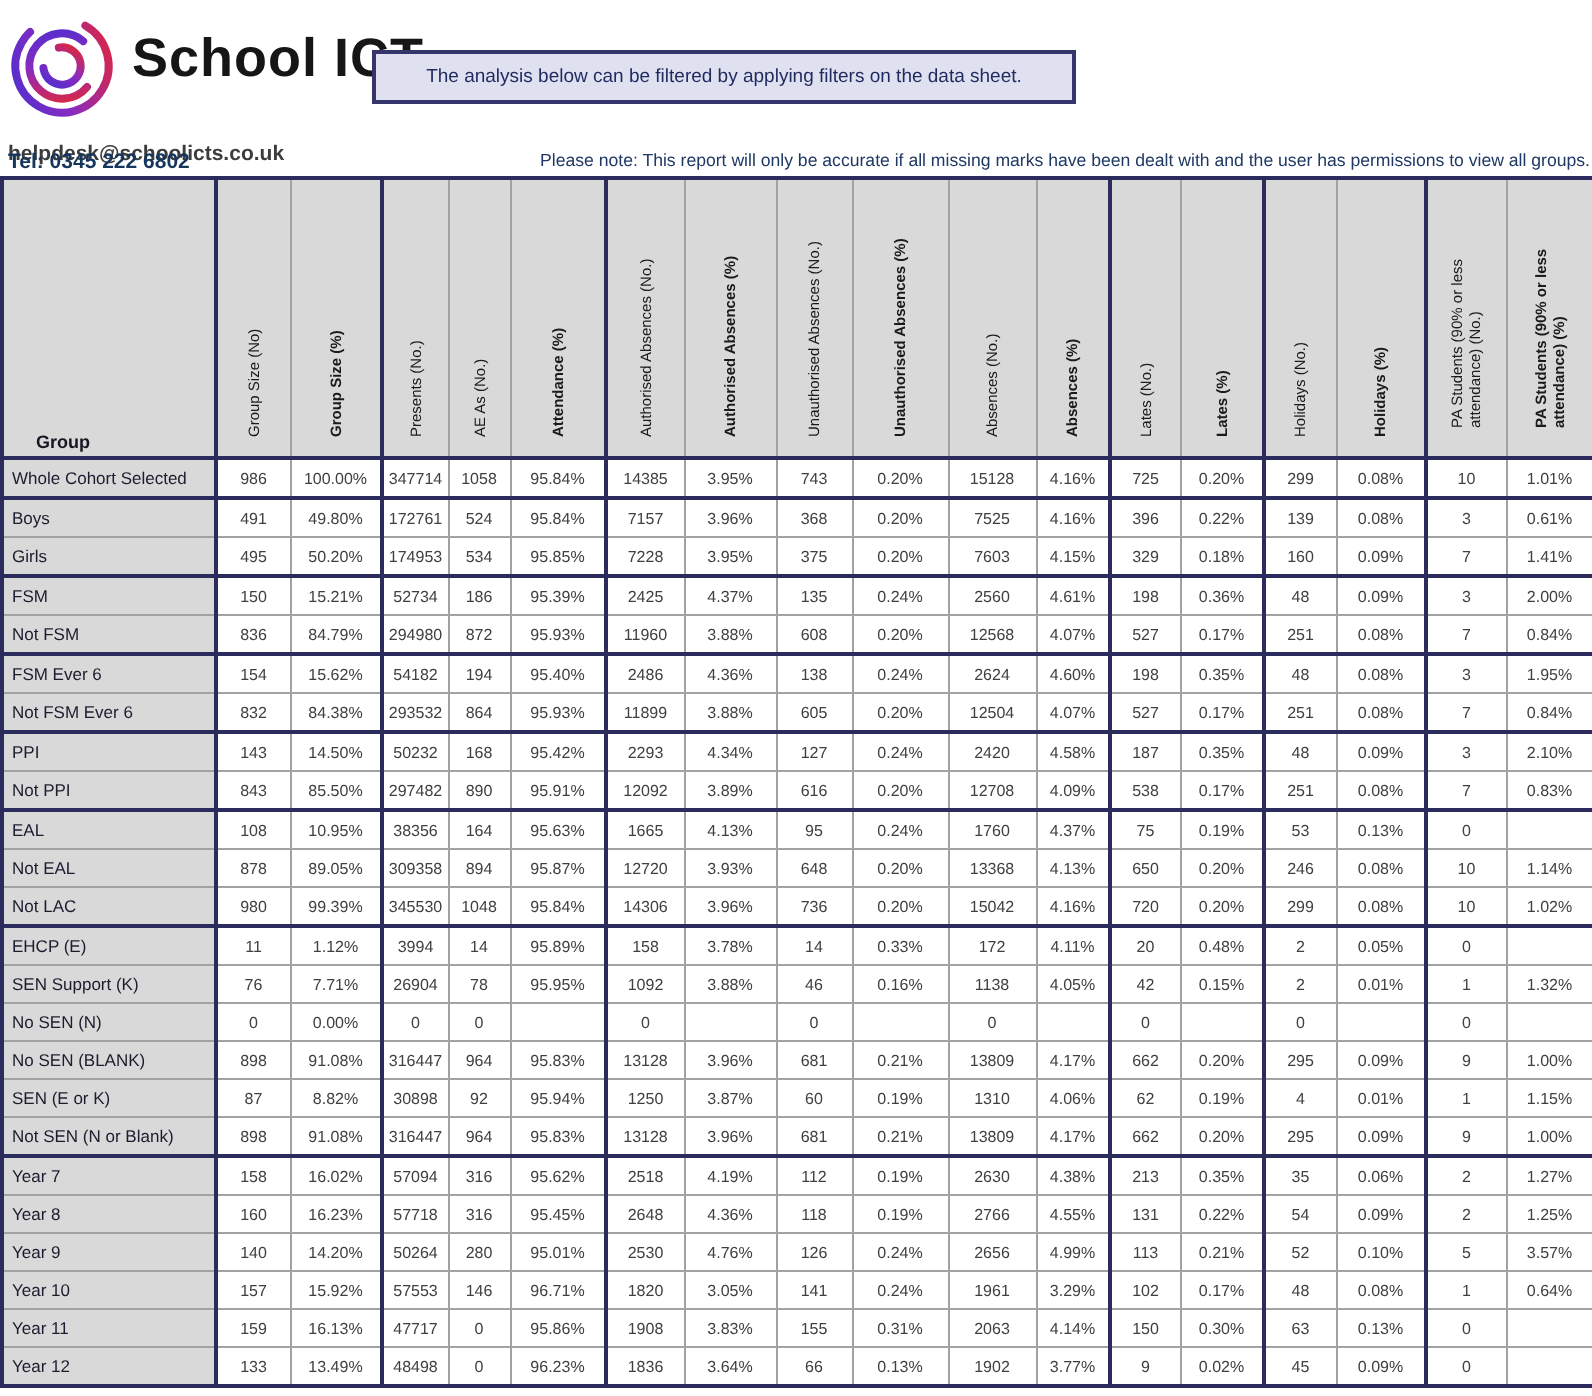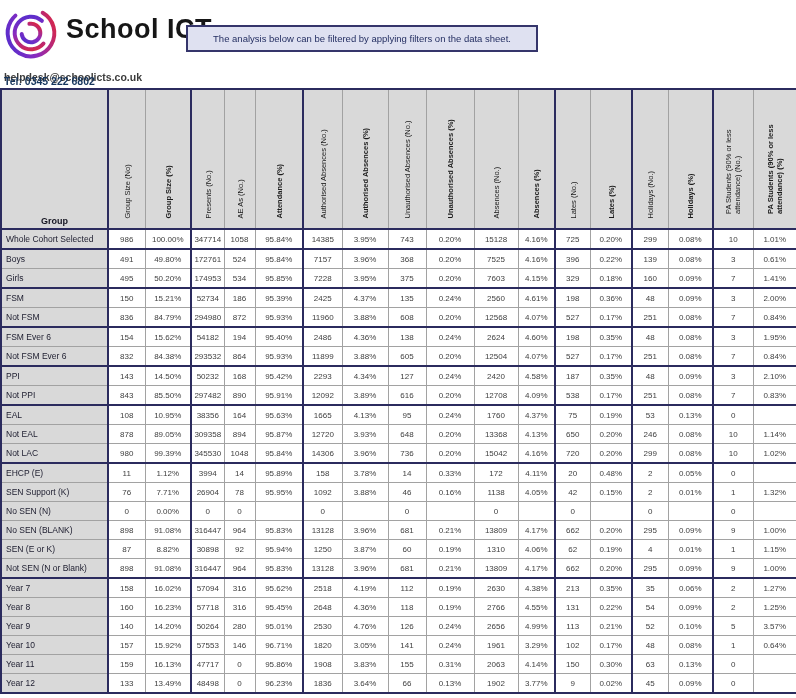--- a/index.html
+++ b/index.html
@@ -18,21 +18,21 @@
 
   
   table.report{position:absolute;left:0;top:88px;width:796px;border-collapse:collapse;
                table-layout:fixed;border:2px solid #2b2b5e;}
   .report th,.report td{border:1px solid #a2a2a2;box-sizing:border-box;overflow:hidden;}
   .report thead tr{height:140px;}
   .report tbody tr{height:18px;}
   .report thead th{background:#d9d9d9;border-bottom:2px solid #2b2b5e;position:relative;}
   .report .gstart{border-left:2px solid #2b2b5e !important;}
   .report tr.rstart td{border-top:2px solid #2b2b5e;}
-  .group-hdr{vertical-align:bottom;text-align:center;padding:2px 3px;font-weight:bold;
+  .group-hdr{vertical-align:bottom;text-align:left;padding:2px 16px;font-weight:bold;
              font-size:9px;color:#161622;}
   .vert{position:absolute;left:50%;bottom:5px;transform-origin:0 50%;transform:rotate(-90deg);
         width:124px;font-size:7.5px;line-height:9px;text-align:left;color:#1a1a1a;font-weight:400;}
   .vert.bold{font-weight:bold;}
   .row-label{background:#d9d9d9;font-size:8.5px;color:#1c1c2e;text-align:left;padding:4px 4px;}
   td.val{font-size:8px;color:#404040;text-align:center;padding:0 1px;}
 </style>
 </head>
 <body>
 
@@ -54,20 +54,21 @@
   </svg>
 
   <div class="brand">School ICT</div>
 
   <div class="banner">
     <span>The analysis below can be filtered by applying filters on the data sheet.</span>
   </div>
 
   <div class="email">helpdesk@schoolicts.co.uk</div>
   <div class="tel">Tel: 0345 222 6802</div>
+  <div class="note">Please note:  This report will only be accurate if all missing marks have been dealt with and the user has permissions to view all groups.</div>
 
   <table class="report">
     <colgroup id="report-cols">
         <col style="width: 107px;">
         <col style="width: 37px;">
         <col style="width: 46px;">
         <col style="width: 33px;">
         <col style="width: 31px;">
         <col style="width: 48px;">
         <col style="width: 39px;">

